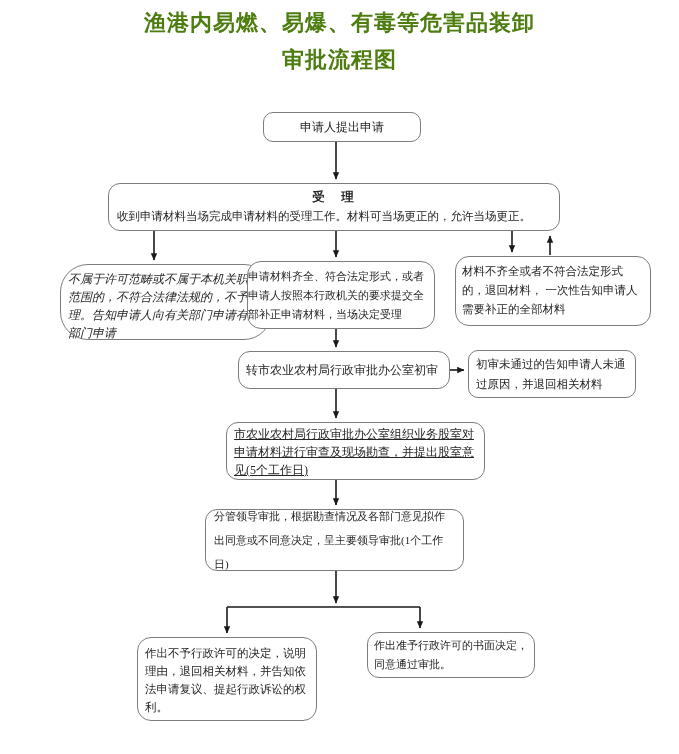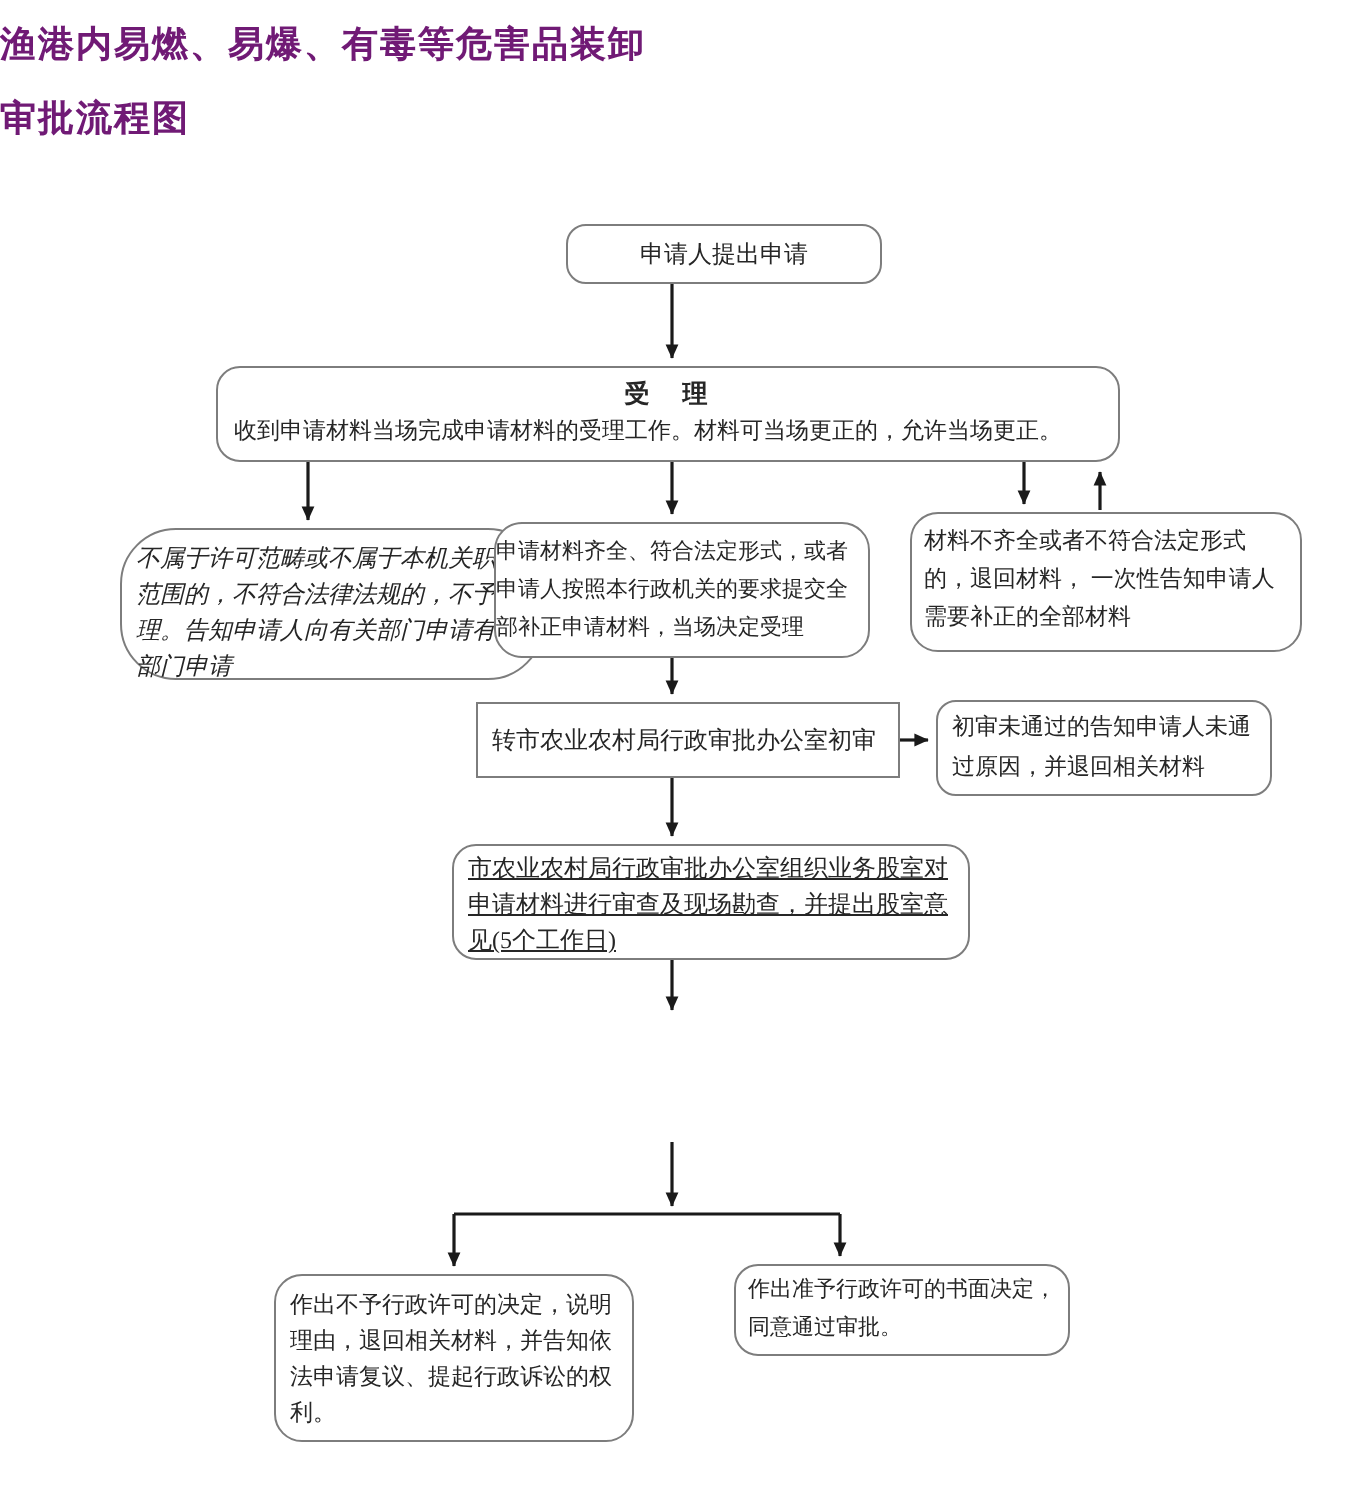--- a/index.html
+++ b/index.html
@@ -7,52 +7,53 @@
     position:relative;
     width:679px;height:754px;
     margin:0 auto;
     background:#ffffff;
     font-family:"Liberation Serif","DejaVu Serif",serif;
     color:#262626;
     overflow:hidden;
   }
   .title{
     position:absolute;top:4px;left:0;width:100%;
-    font-size:18px;font-weight:bold;
+    text-align:center;
+    font-size:22px;font-weight:bold;
     line-height:37px;
-    color:#701a75;
+    color:#4d7c0f;
     letter-spacing:1px;
   }
   .connectors{
     position:absolute;top:0;left:0;width:679px;height:754px;
     pointer-events:none;
   }
   .node{
     position:absolute;
     box-sizing:border-box;
     border:1px solid #7d7d7d;
     background:#ffffff;
     font-size:12px;
     line-height:18px;
     padding:4px 7px;
     color:#262626;
   }
-  .center{display:flex;align-items:center;justify-content:center;text-align:center;margin-left:20px;}
+  .center{display:flex;align-items:center;justify-content:center;text-align:center;}
   .vcenter{display:flex;align-items:center;}
   .fs115{font-size:11.5px;}
   .fs11{font-size:11px;}
 
   .n-start{left:263px;top:112px;width:158px;height:30px;border-radius:10px;}
   .n-accept{left:108px;top:183px;width:452px;height:48px;border-radius:12px;padding:3px 8px;}
   .n-accept .accept-title{text-align:center;font-weight:bold;font-size:12.5px;line-height:20px;letter-spacing:2px;}
   .n-accept .accept-body{font-size:11.5px;line-height:18px;}
   .n-not-accepted{left:60px;top:264px;width:212px;height:76px;border-radius:28px;padding:5px 7px;font-style:italic;}
   .n-accepted{left:247px;top:261px;width:188px;height:68px;border-radius:14px;padding:5px 0;line-height:19px;}
   .n-incomplete{left:455px;top:256px;width:196px;height:70px;border-radius:14px;padding:5px 6px;line-height:19px;}
-  .n-initial{left:238px;top:351px;width:212px;height:38px;border-radius:0;}
+  .n-initial{left:238px;top:351px;width:212px;height:38px;border-radius:12px;}
   .n-review-fail{left:468px;top:350px;width:168px;height:48px;border-radius:10px;line-height:20px;}
   .n-department{left:226px;top:422px;width:259px;height:58px;border-radius:12px;padding:2px 7px;text-decoration:underline;}
   .n-leader{left:205px;top:509px;width:259px;height:62px;border-radius:12px;line-height:24px;padding:5px 8px;}
   .n-deny{left:137px;top:637px;width:180px;height:84px;border-radius:14px;padding:6px 7px;}
   .n-approve{left:367px;top:632px;width:168px;height:46px;border-radius:12px;line-height:19px;padding:4px 6px;}
 </style>
 </head>
 <body>
 
 <div class="canvas">
@@ -111,20 +112,23 @@
   </div>
 
   <div class="node n-review-fail fs115 vcenter">
     <span>初审未通过的告知申请人未通过原因，并退回相关材料</span>
   </div>
 
   <div class="node n-department">
     <span>市农业农村局行政审批办公室组织业务股室对申请材料进行审查及现场勘查，并提出股室意见(5个工作日)</span>
   </div>
 
+  <div class="node n-leader fs11 vcenter">
+    <span>分管领导审批，根据勘查情况及各部门意见拟作出同意或不同意决定，呈主要领导审批(1个工作日)</span>
+  </div>
 
   <div class="node n-deny fs115">
     <span>作出不予行政许可的决定，说明理由，退回相关材料，并告知依法申请复议、提起行政诉讼的权利。</span>
   </div>
 
   <div class="node n-approve fs11 vcenter">
     <span>作出准予行政许可的书面决定，同意通过审批。</span>
   </div>
 
 </div>

